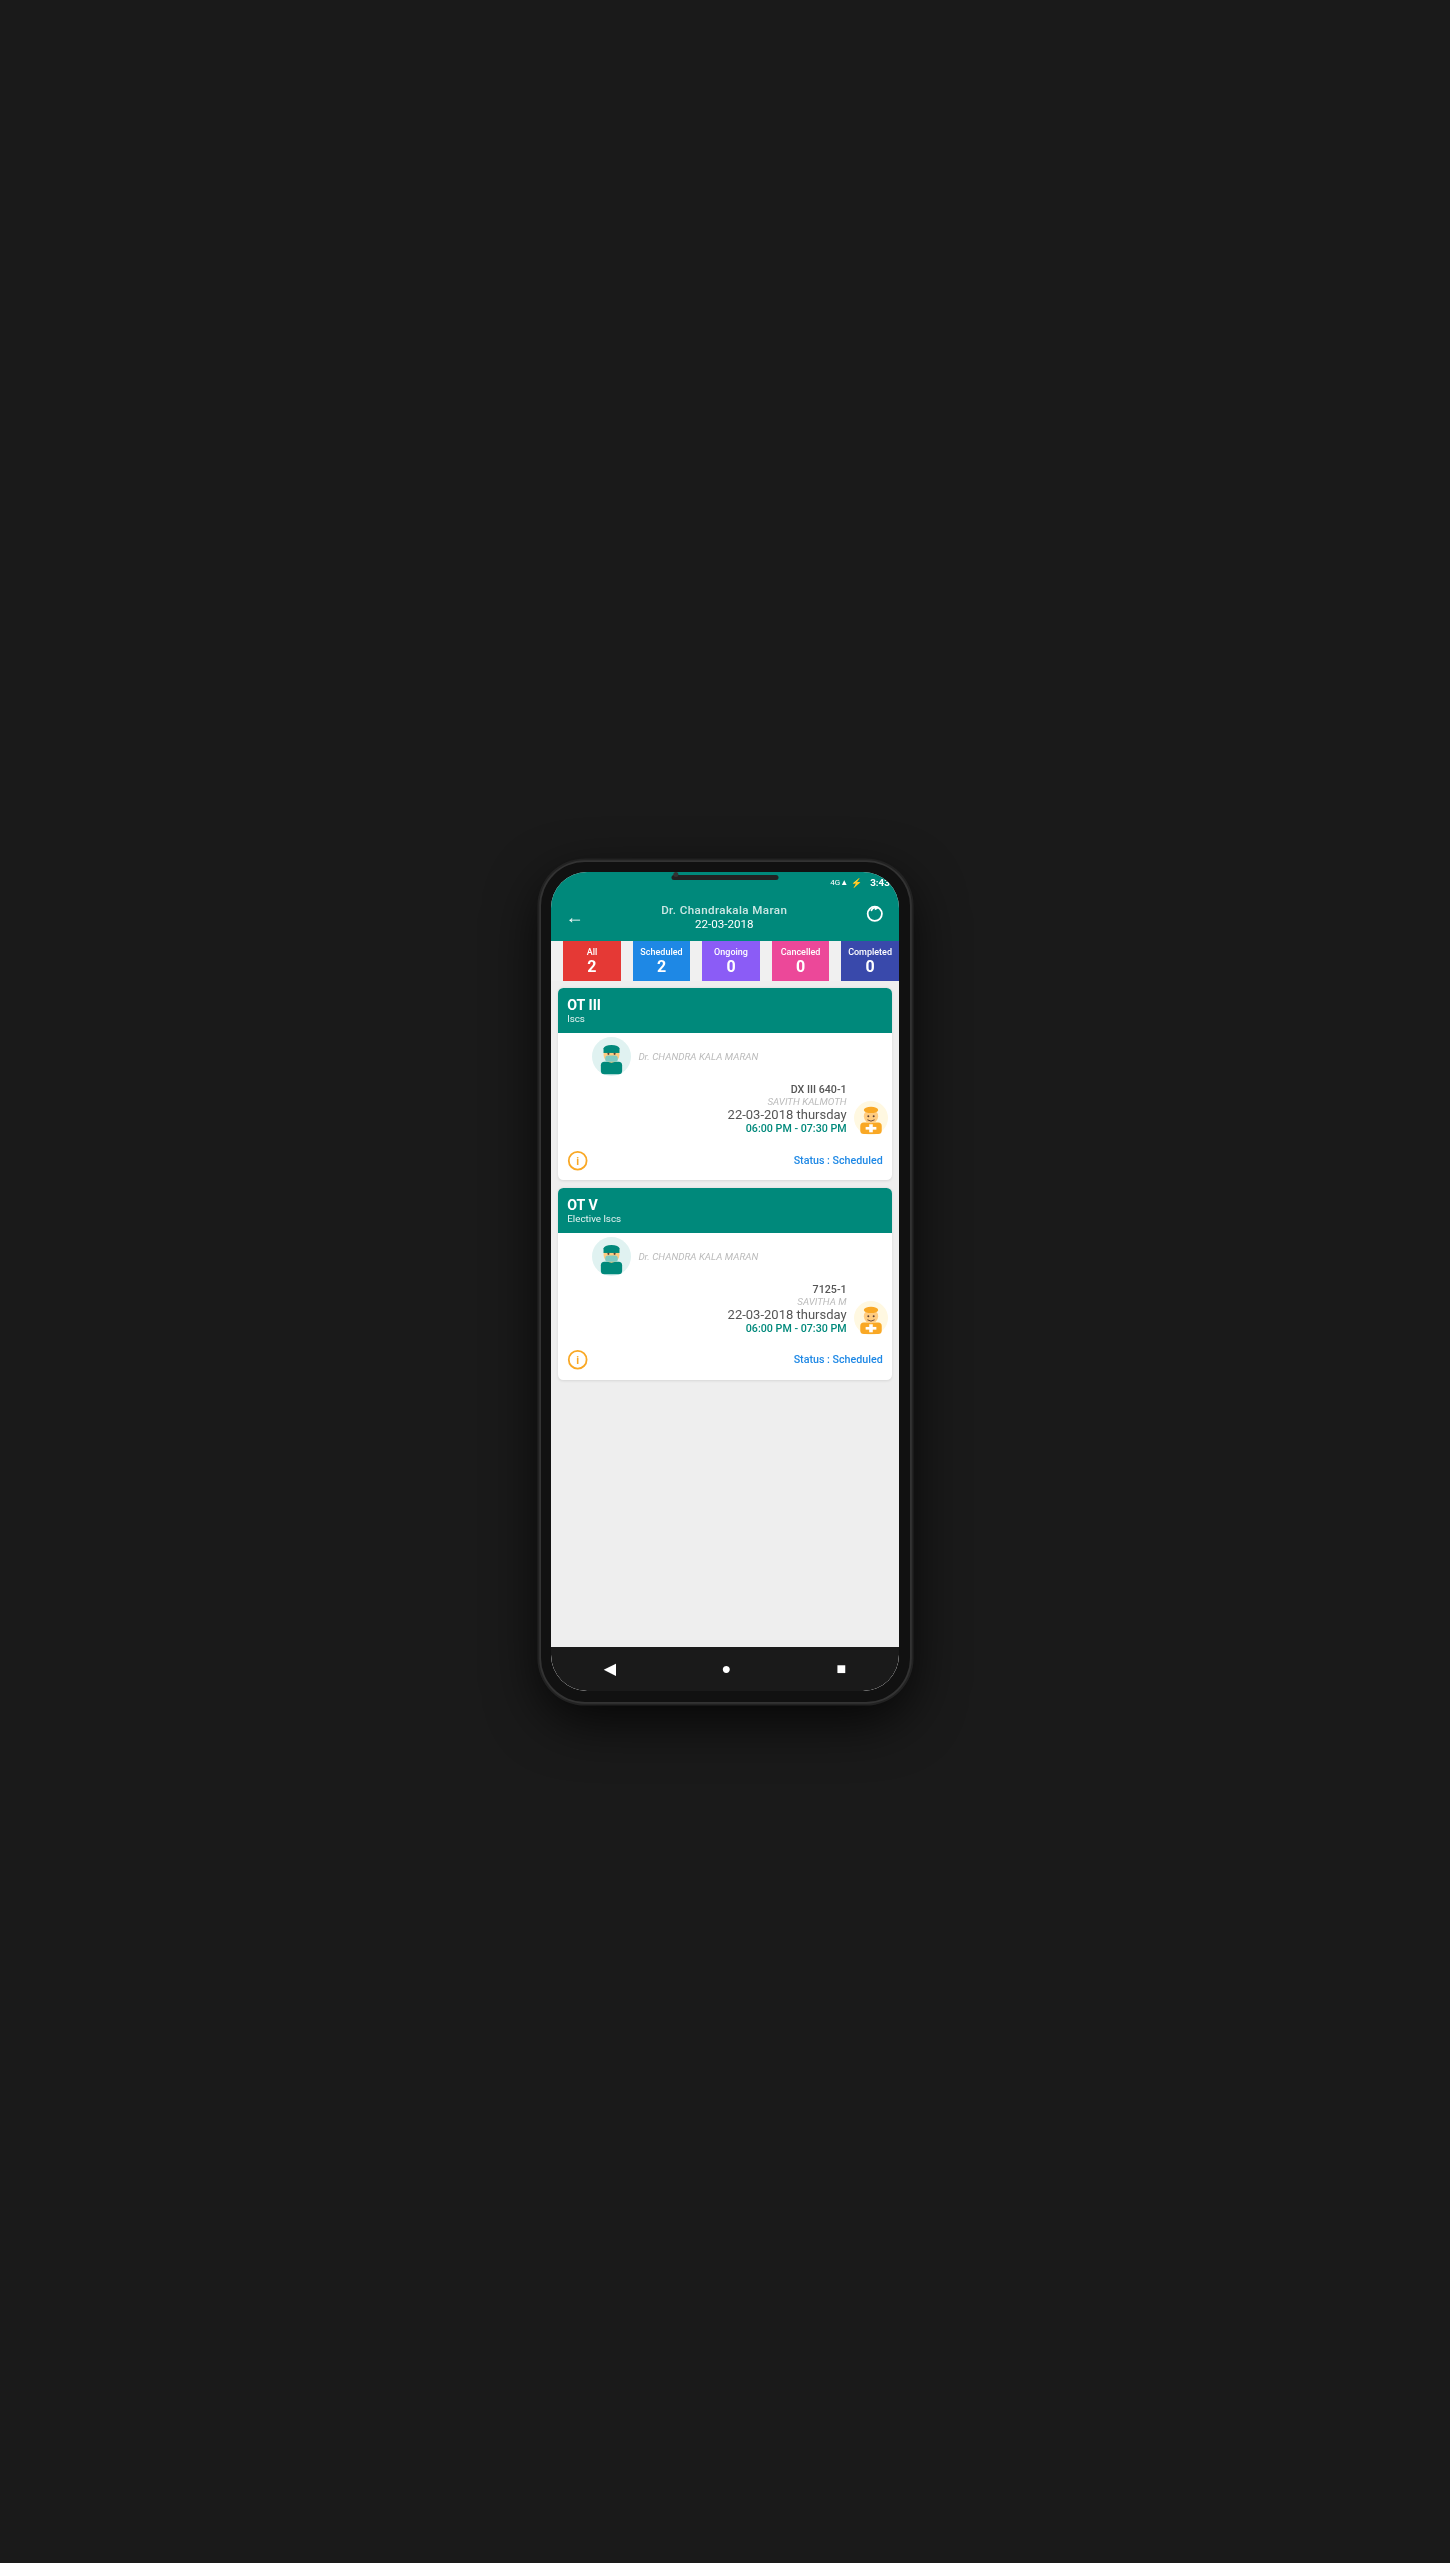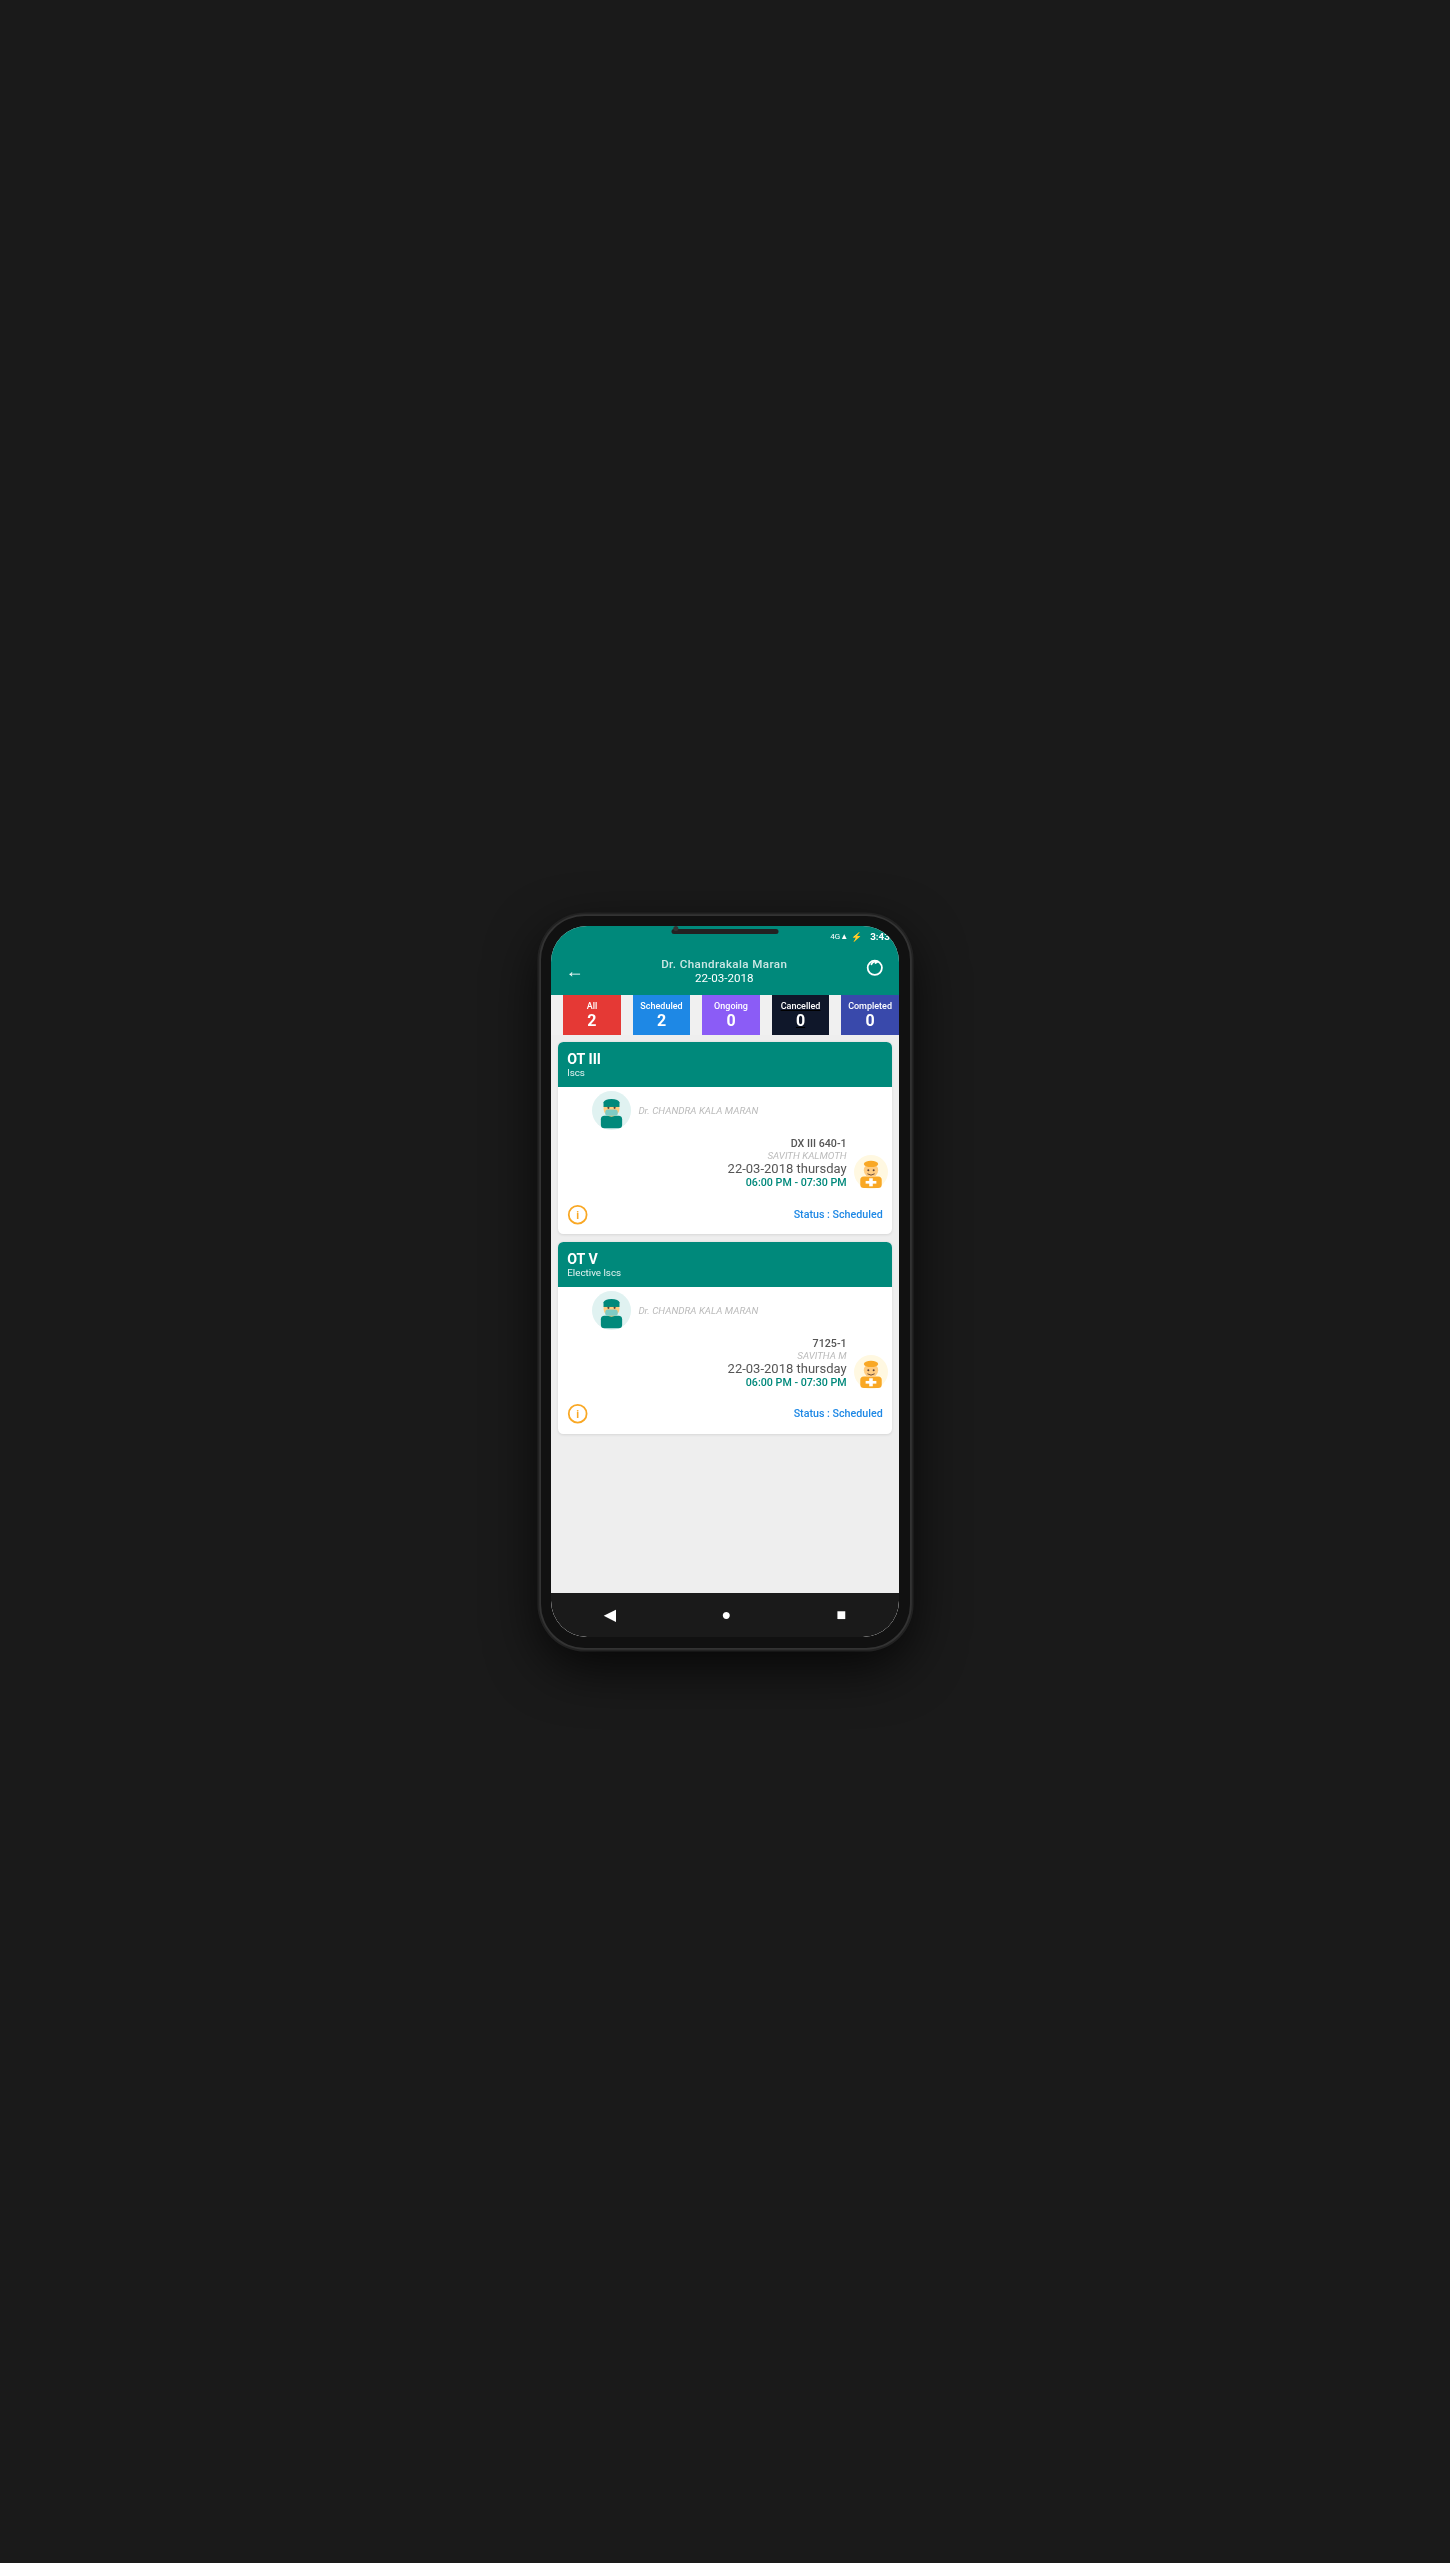--- a/index.html
+++ b/index.html
@@ -6,21 +6,21 @@
     body {
       background: #1a1a1a;
       display: flex;
       justify-content: center;
       align-items: center;
       min-height: 100vh;
       font-family: 'Roboto', Arial, sans-serif;
     }
     .phone-frame {
       width: 369px;
-      height: 732px;
+      height: 840px;
       background: #111;
       border-radius: 44px;
       padding: 10.7px;
       box-shadow: 0 0 0 1.8px #333, 0 0 0 3.6px #222, 0 18px 53px rgba(0,0,0,0.8);
       position: relative;
     }
     .phone-inner {
       width: 100%;
       height: 100%;
       background: #f0f0f0;
@@ -107,21 +107,21 @@
     }
     .filter-count {
       color: white;
       font-size: 16px;
       font-weight: bold;
       line-height: 1.2;
     }
     .filter-all { background: #e53935; }
     .filter-scheduled { background: #1e88e5; }
     .filter-ongoing { background: #8b5cf6; }
-    .filter-cancelled { background: #0f172a; text-decoration: underline; }
+    .filter-cancelled { background: #ec4899; }
     .filter-completed { background: #3949ab; }
     .content-area {
       flex: 1;
       overflow-y: auto;
       background: #eeeeee;
       padding: 7.1px;
       display: flex;
       flex-direction: column;
       gap: 7.1px;
     }

